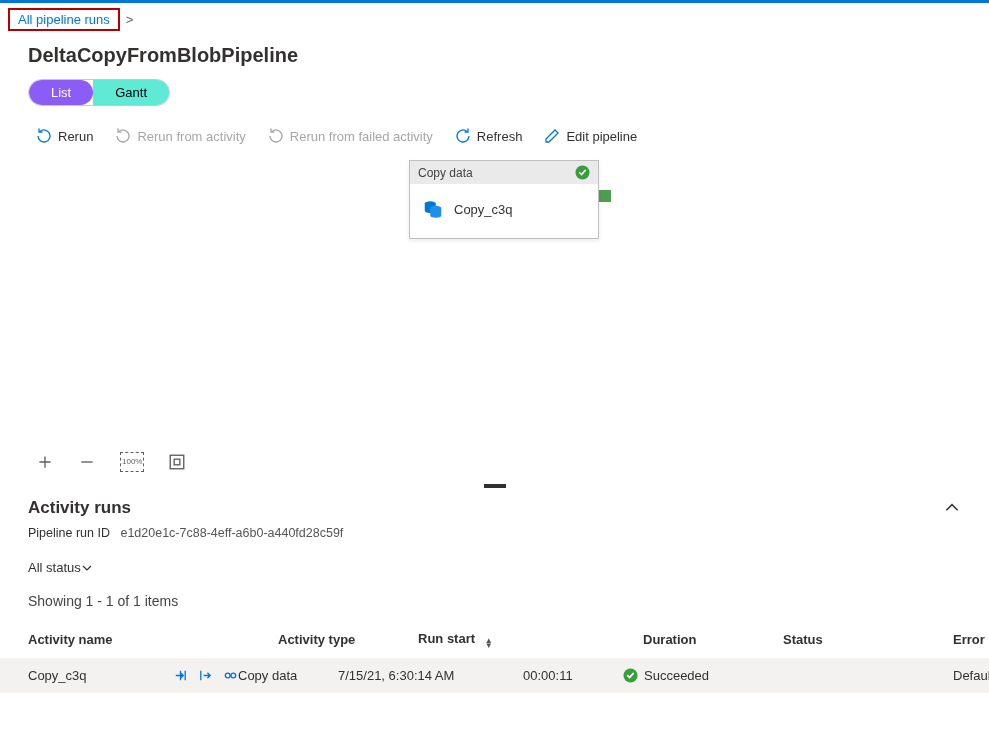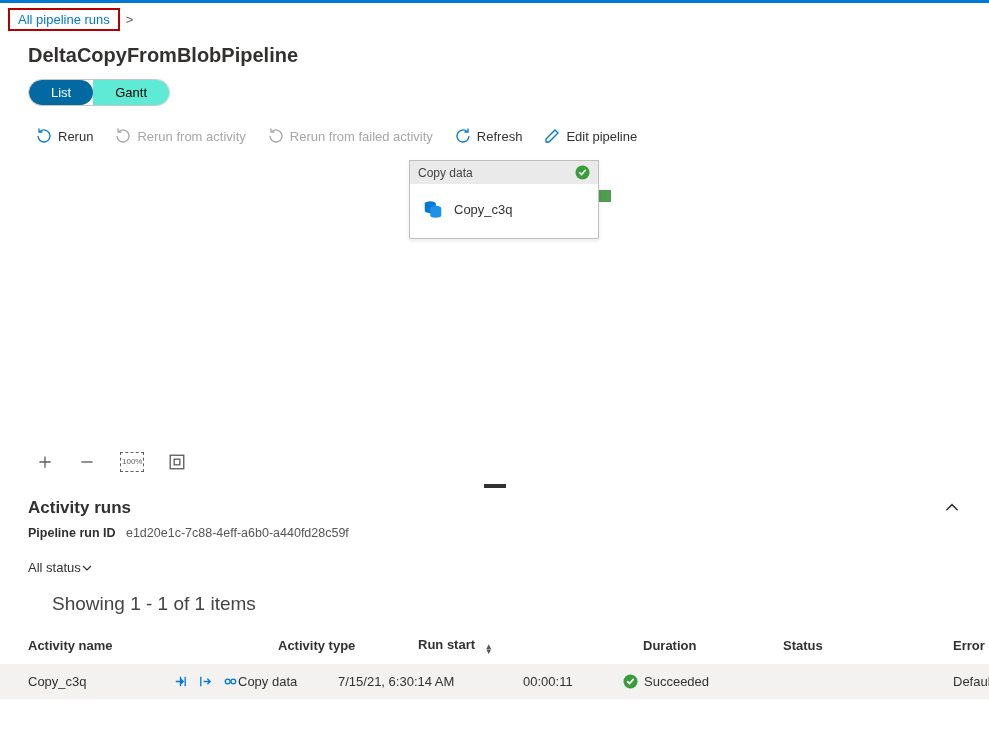--- a/index.html
+++ b/index.html
@@ -49,21 +49,21 @@
       overflow: hidden;
     }
     .view-toggle-btn {
       padding: 5px 22px;
       cursor: pointer;
       font-size: 13px;
       background: #5eead4;
       border: none;
     }
     .view-toggle-btn.active {
-      background: #0369a1;
+      background: #8b5cf6;
       color: #fff;
       border-radius: 16px;
       text-align: center;
     }
     .toolbar {
       display: flex;
       align-items: center;
       gap: 22px;
       padding: 4px 36px 10px;
       font-size: 13px;
@@ -151,38 +151,37 @@
     .section-title {
       font-size: 17px;
       font-weight: 600;
     }
     .runid-row {
       padding: 4px 28px 18px;
       font-size: 12.5px;
       color: #323130;
     }
     .runid-label {
-      font-weight: 700;
+      font-weight: 400;
     }
     .runid-val {
       color: #555;
       font-weight: 400;
     }
     .filter-row {
       padding: 2px 28px 18px;
       display: flex;
       align-items: center;
       cursor: pointer;
       font-size: 13px;
     }
     .showing-row {
       padding: 0 28px 12px;
-      font-size: 19px;
+      font-size: 14px;
       color: #444;
-      margin-left: 24px;
     }
     .table {
       width: 100%;
     }
     .table-header, .table-row {
       display: grid;
       grid-template-columns: 210px 100px 185px 100px 130px 90px 110px 130px;
       align-items: center;
       padding: 10px 28px;
       font-size: 13px;

